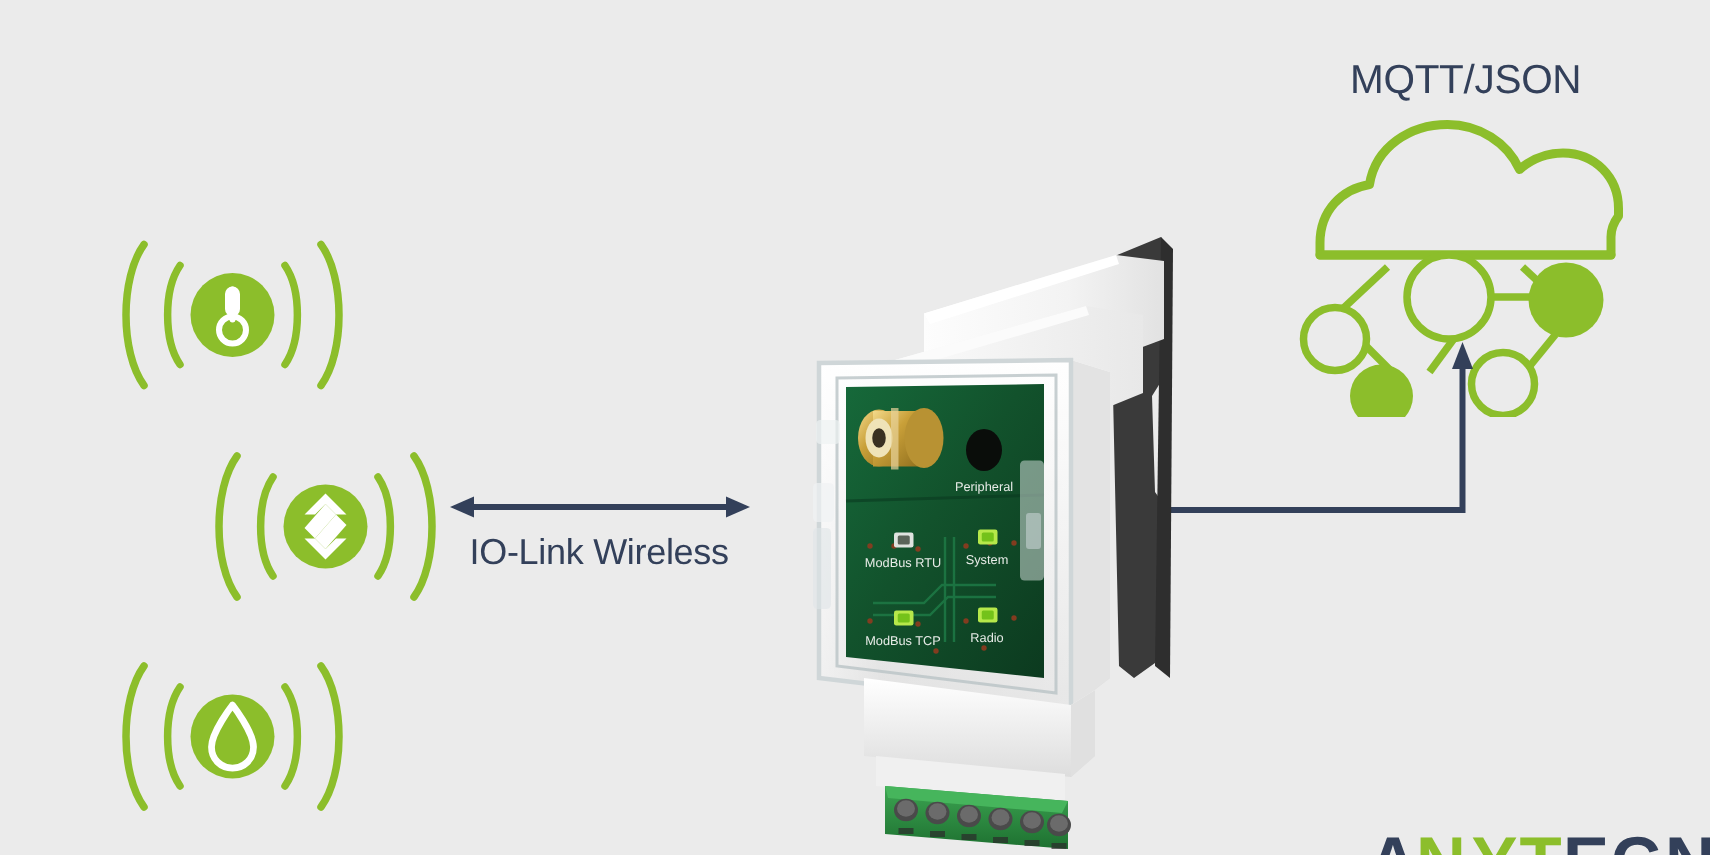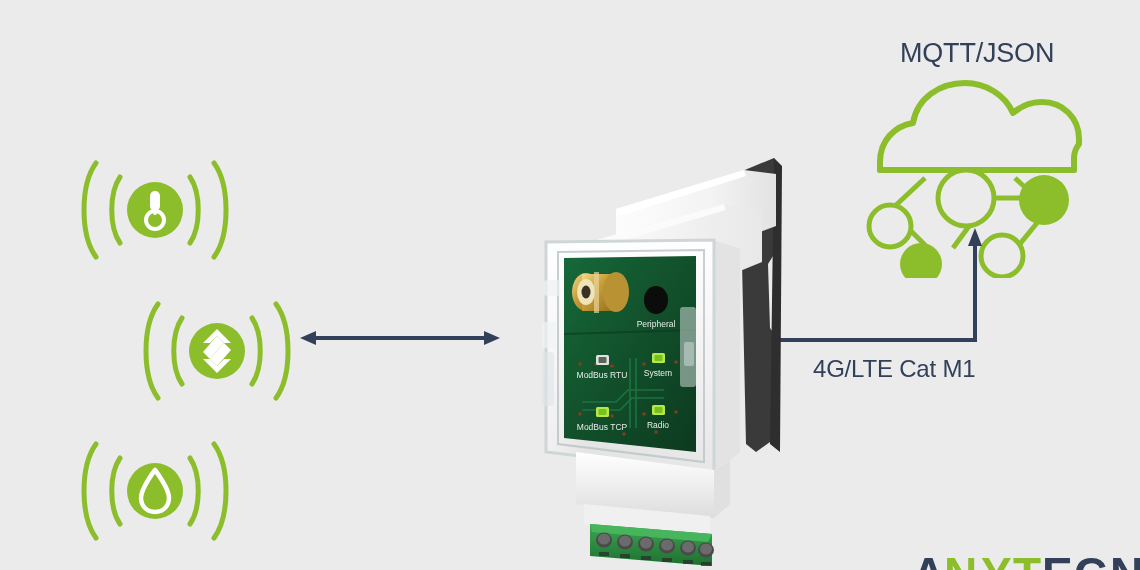--- a/index.html
+++ b/index.html
@@ -164,32 +164,32 @@
     </svg>
   </div>
 
   <div id="arrow-left-group">
     <svg width="200" height="26" viewBox="0 0 200 26" xmlns="http://www.w3.org/2000/svg">
       <line x1="12" y1="13" x2="188" y2="13" stroke="#33405a" stroke-width="4"></line>
       <polygon points="0,13 16,6 16,20" fill="#33405a"></polygon>
       <polygon points="200,13 184,6 184,20" fill="#33405a"></polygon>
     </svg>
   </div>
+  <div class="label" id="iolink-label">IO-Link Wireless</div>
 
   <div id="arrow-right-group">
     <svg width="250" height="125" viewBox="0 0 250 125" xmlns="http://www.w3.org/2000/svg">
 
       <path d="M 14 112 L 225 112 L 225 18" fill="none" stroke="#33405a" stroke-width="4" stroke-linejoin="miter"></path>
 
       <polygon points="0,112 17,105 17,119" fill="#33405a"></polygon>
 
       <polygon points="225,0 218,18 232,18" fill="#33405a"></polygon>
     </svg>
   </div>
-  <div class="label" id="lte-label">4G/LTE Cat M1</div>
 
   <div id="device">
     <svg width="268" height="418" viewBox="0 0 268 418" xmlns="http://www.w3.org/2000/svg">
       <defs>
         <linearGradient id="gWhiteA" x1="0" y1="0" x2="1" y2="0">
           <stop offset="0%" stop-color="#fdfdfd"></stop>
           <stop offset="60%" stop-color="#f3f3f3"></stop>
           <stop offset="100%" stop-color="#e2e2e2"></stop>
         </linearGradient>
         <linearGradient id="gWhiteB" x1="0" y1="0" x2="1" y2="0">

